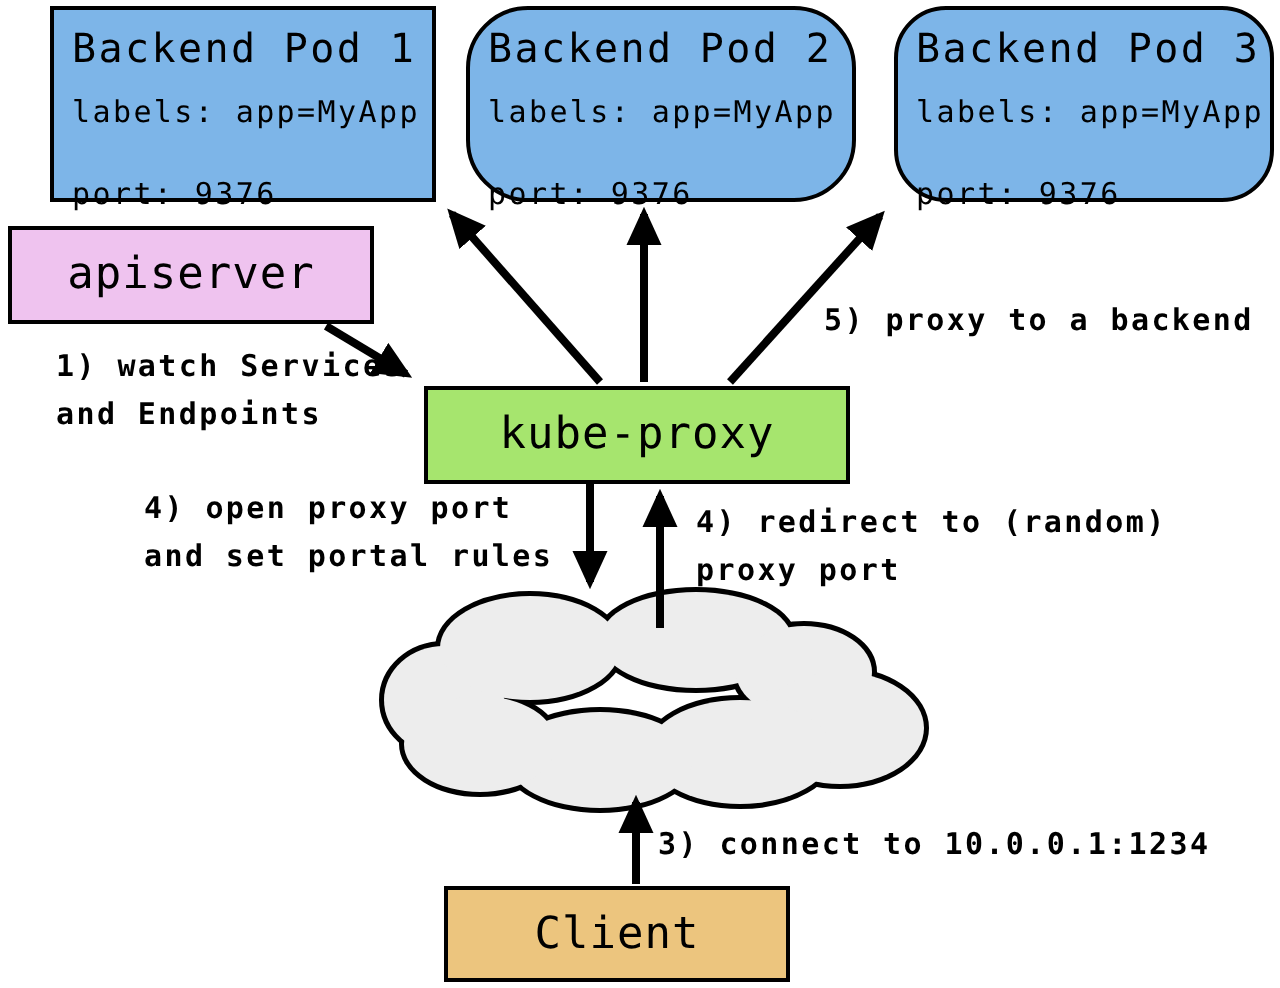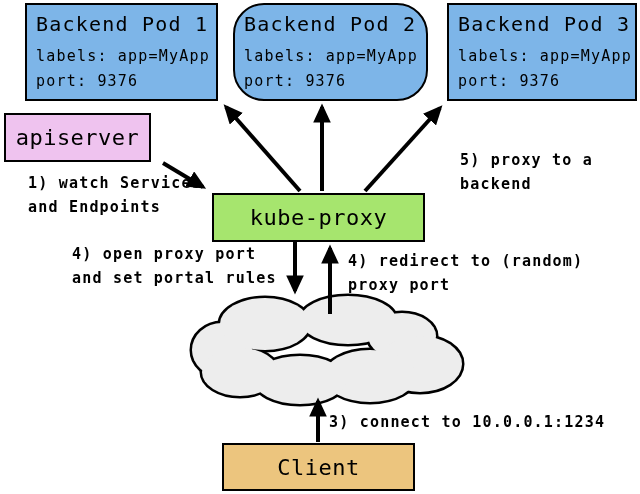--- a/index.html
+++ b/index.html
@@ -37,64 +37,64 @@
     border: 2.5px solid var(--border, #000);
   }
   .pod {
     top: 3px;
     height: 98px;
     background: var(--pod-fill, #7db5e8);
     padding: 5px 9px;
   }
   .pod-1 { left: 25px;  width: 193px; }
   .pod-2 { left: 233px; width: 195px; border-radius: 31px; }
-  .pod-3 { left: 447px; width: 190px; }
+  .pod-3 { left: 447px; width: 190px; border-radius: 26px; }
   .pod-title {
     font-size: 20px;
     letter-spacing: 1.2px;
     line-height: 28px;
     white-space: nowrap;
   }
   .pod-line {
     font-size: 15px;
     letter-spacing: 1.2px;
     line-height: 25px;
     margin-top: 6px;
     white-space: nowrap;
   }
-  .pod-line + .pod-line { margin-top: 0; }
+  .pod-line + .pod-line { margin-top: 16px; }
   .titled-box {
     display: flex;
     align-items: center;
     justify-content: center;
     font-size: 22px;
     letter-spacing: 0.5px;
   }
-  .apiserver-box { left: 4px;   top: 113px; width: 147px; height: 49px; background: var(--apiserver-fill, #efc3ef); }
+  .apiserver-box { left: 4px;   top: 113px; width: 183px; height: 49px; background: var(--apiserver-fill, #efc3ef); }
   .kube-proxy-box{ left: 212px; top: 193px; width: 213px; height: 49px; background: var(--kube-proxy-fill, #a6e56e); }
-  .client-box    { left: 222px; top: 443px; width: 193px; height: 48px; background: var(--client-fill, #ecc57e); }
+  .client-box    { left: 222px; top: 443px; width: 173px; height: 48px; background: var(--client-fill, #ecc57e); }
   .cloud-label {
     position: absolute;
     left: 278px; top: 343px;
     font-size: 15px;
     letter-spacing: 0.8px;
   }
   .ann {
     position: absolute;
     font-weight: bold;
     font-size: 15px;
     letter-spacing: 1.2px;
     line-height: 24px;
     white-space: pre-line;
   }
   .ann-1 { left: 28px;  top: 171px; }
   .ann-2 { left: 72px;  top: 242px; }
   .ann-3 { left: 329px; top: 410px; }
   .ann-4 { left: 348px; top: 249px; }
-  .ann-5 { left: 412px; top: 148px; margin-left: 48px; }
+  .ann-5 { left: 412px; top: 148px; }
 </style>
 </head>
 <body>
 
 <div id="stage">
 
   <svg id="diagram-svg" viewBox="0 0 640 494" xmlns="http://www.w3.org/2000/svg">
     <defs>
       <marker id="ah" markerWidth="5" markerHeight="4.4" refX="3.9" refY="2.2" orient="auto" markerUnits="strokeWidth">
         <path d="M0,0 L4.8,2.2 L0,4.4 Z" fill="#000"></path>

